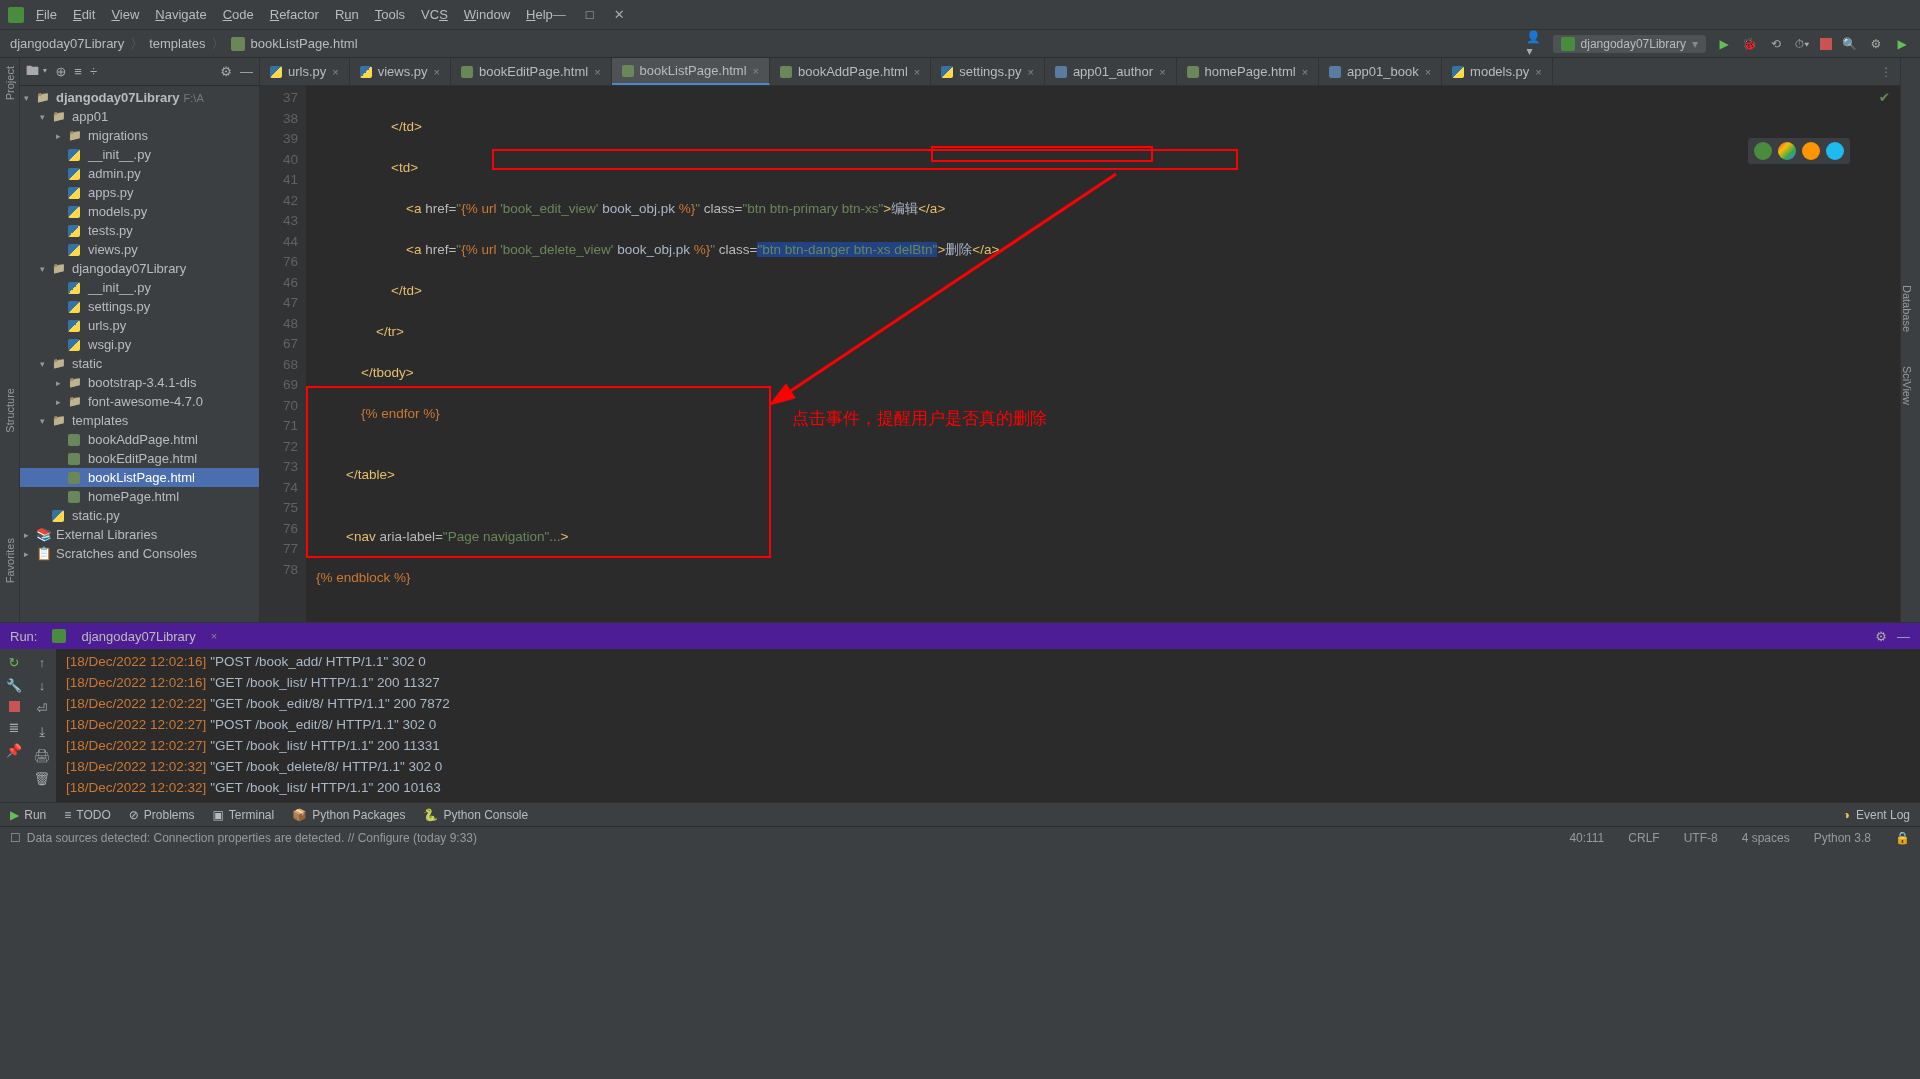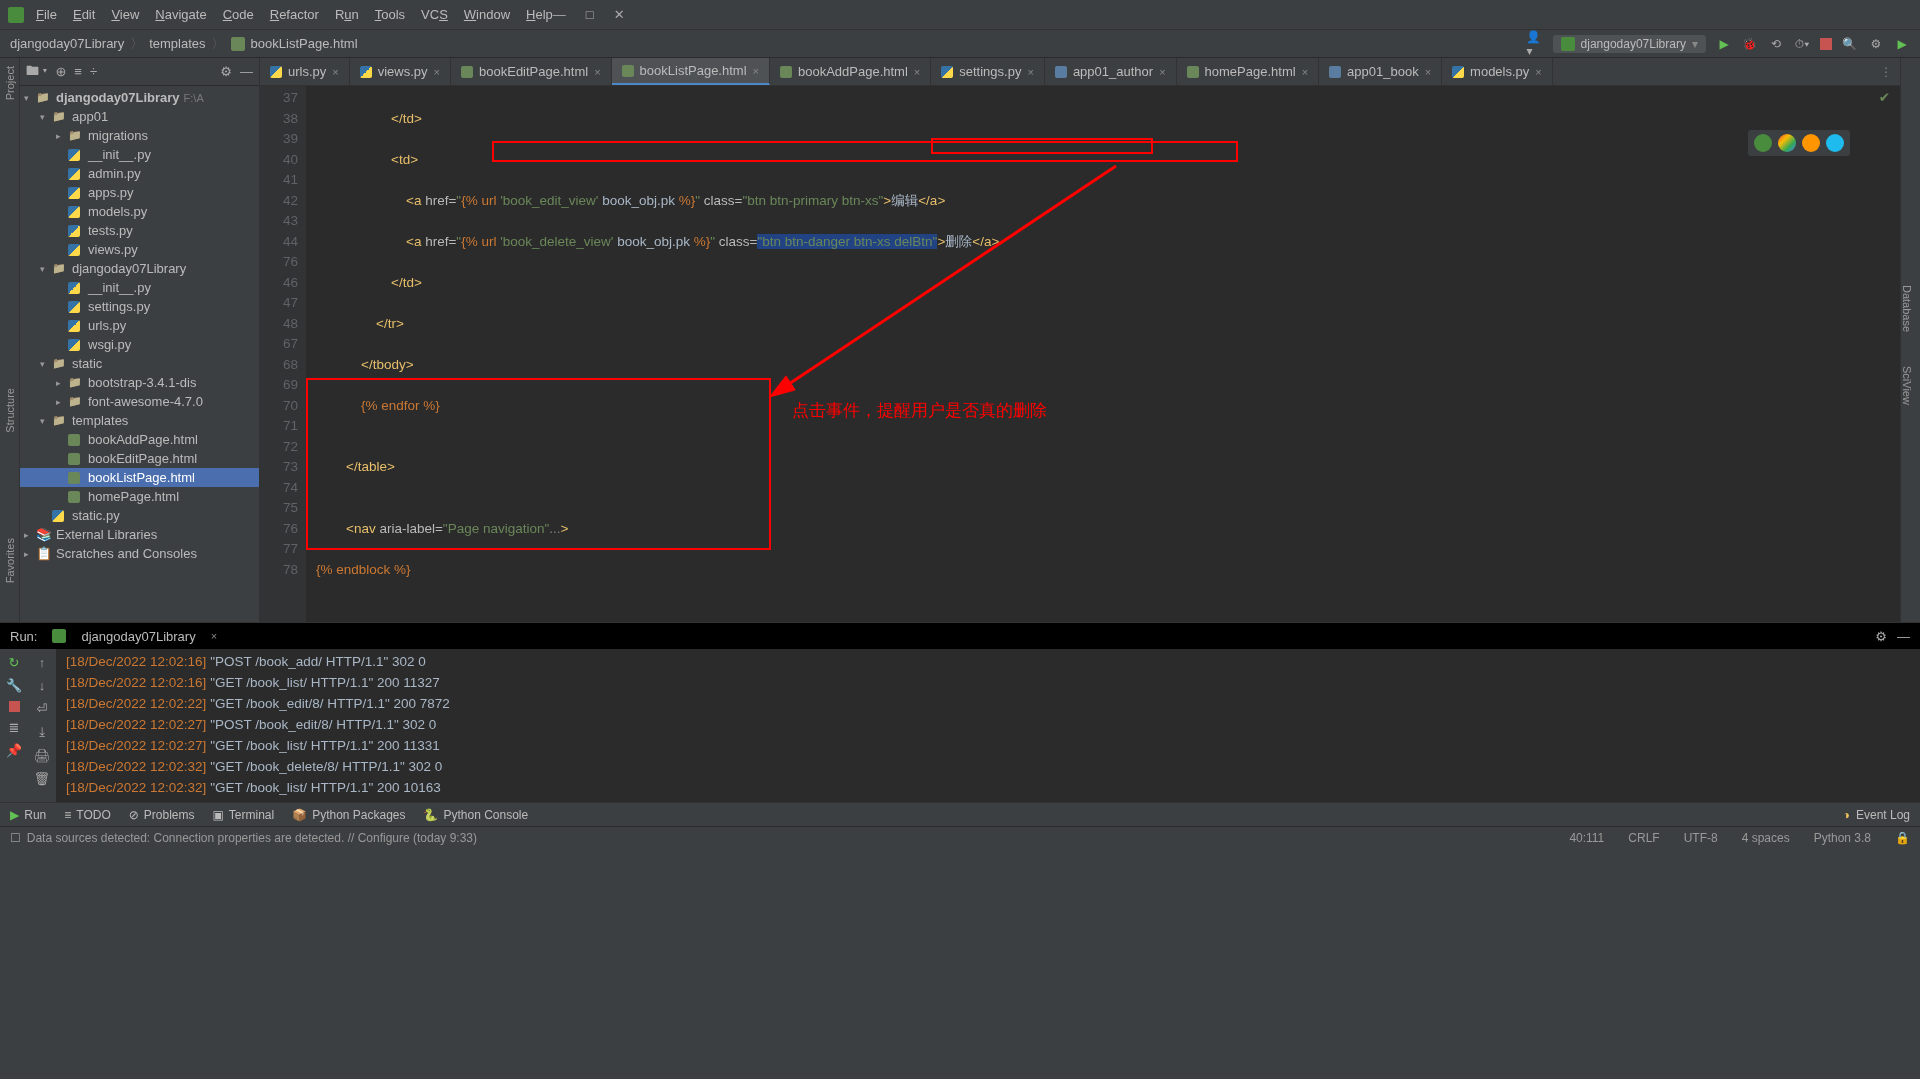--- a/index.html
+++ b/index.html
@@ -48,21 +48,21 @@
 .editor-area { flex: 1; display: flex; flex-direction: column; background: #2b2b2b; }
 .tabs { height: 28px; background: #3c3f41; display: flex; align-items: stretch; border-bottom: 1px solid #323232; overflow: hidden; }
 .tab { display: flex; align-items: center; gap: 6px; padding: 0 10px; font-size: 13px; color: #bbbbbb; border-right: 1px solid #323232; cursor: pointer; }
 .tab.active { background: #4e5254; border-bottom: 2px solid #4a88c7; }
 .tab .tab-icon { width: 12px; height: 12px; border-radius: 2px; }
 .tab .tab-x { color: #888; font-size: 11px; }
 .tab-bar-right { margin-left: auto; display: flex; align-items: center; padding: 0 8px; color: #888; }
 
 .editor-body { flex: 1; display: flex; position: relative; font-family: 'JetBrains Mono', 'Consolas', monospace; font-size: 13.5px; line-height: 20.5px; overflow: hidden; }
 .gutter { width: 46px; background: #313335; color: #606366; text-align: right; padding: 2px 8px 0 0; user-select: none; }
-.code { flex: 1; padding: 2px 0 0 10px; color: #a9b7c6; white-space: pre; position: relative; }
+.code { flex: 1; padding: 2px 0 0 10px; color: #a9b7c6; white-space: pre; position: relative; margin-top: 8px; }
 .code .line { display: block; }
 .code-overlay { position: absolute; top: 2px; right: 10px; display: flex; gap: 6px; }
 .check-icon { color: #6a8759; }
 .browser-icons { position: absolute; top: 44px; right: 50px; display: flex; gap: 6px; background: #3c3f41; padding: 4px 6px; border-radius: 3px; }
 .b-icon { width: 18px; height: 18px; border-radius: 50%; }
 .b1{background:#4a8c3e}.b2{background:linear-gradient(135deg,#ea4335,#fbbc05,#34a853,#4285f4)}.b3{background:#ff9500}.b4{background:#1ebbee}
 
 
 .tag{color:#e8bf6a}.attr{color:#bababa}.str{color:#6a8759}.djtag{color:#cc7832}
 
@@ -74,21 +74,21 @@
 .highlight-attr { background: #214283; }
 
 
 .svg-over { position:absolute; left:0; top:0; width:100%; height:100%; pointer-events:none; }
 
 .breadcrumb-code { height: 24px; background: #3c3f41; display: flex; align-items: center; padding: 0 12px; gap: 8px; font-size: 12px; color: #999; border-top: 1px solid #323232;}
 .breadcrumb-code .bsep { color: #666; }
 
 
 .run-panel { height: 180px; background: #2b2b2b; border-top: 1px solid #323232; display: flex; flex-direction: column; }
-.run-header { height: 26px; background: #000000; display: flex; align-items: center; padding: 0 10px; gap: 15px; font-size: 13px; }
+.run-header { height: 26px; background: #4c1d95; display: flex; align-items: center; padding: 0 10px; gap: 15px; font-size: 13px; }
 .run-header .dj-icon { width: 14px; height: 14px; background: #4a8c3e; border-radius: 2px; }
 .run-tab-x { color: #888; font-size: 11px; }
 .run-header-right { margin-left: auto; display: flex; gap: 10px; color: #aaa; }
 .run-body { flex: 1; display: flex; }
 .run-left-tools { width: 28px; background: #3c3f41; display: flex; flex-direction: column; align-items: center; gap: 8px; padding-top: 6px; }
 .run-left-tools2 { width: 28px; background: #3c3f41; display: flex; flex-direction: column; align-items: center; gap: 8px; padding-top: 6px; }
 .rtool { color: #aaa; font-size: 13px; cursor: pointer; }
 .rtool.green{color:#62c054}.rtool.red-sq{width:11px;height:11px;background:#c75450;}
 .console { flex: 1; padding: 2px 10px; font-family: 'Consolas', monospace; font-size: 13.5px; line-height: 21px; overflow: hidden; }
 .console .log-time { color: #cc7832; }

